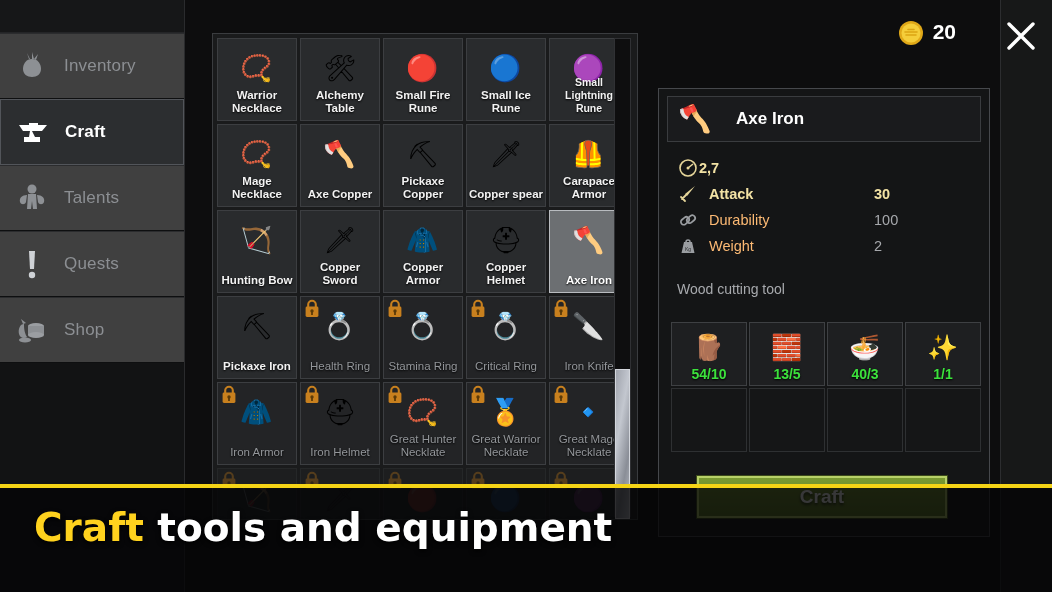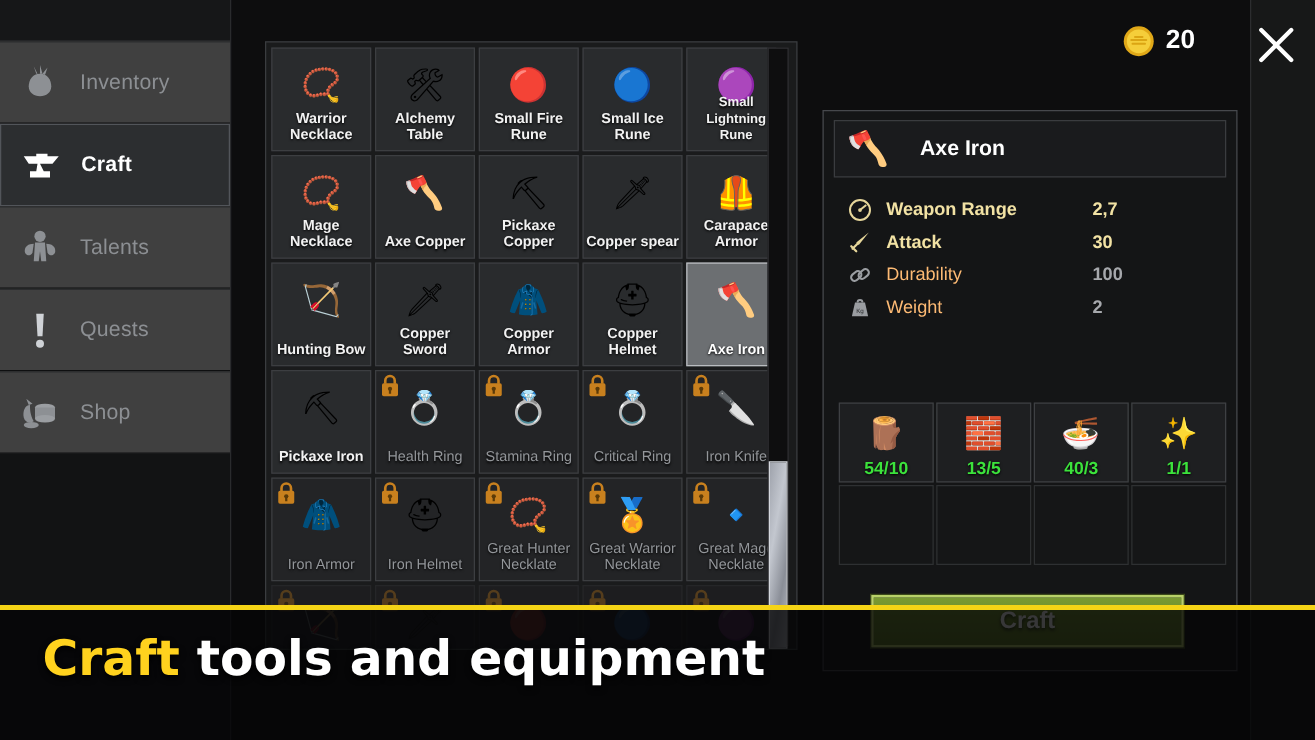--- a/index.html
+++ b/index.html
@@ -170,21 +170,21 @@
     width: 22px; height: 22px;
     display: flex; align-items: center; justify-content: center;
     flex: 0 0 22px;
   }
   .stat-name {
     width: 165px;
     margin-left: 10px;
     font-size: 14.5px;
     color: #fdba74;
   }
-  .stat-val { font-size: 14.5px; color: #a6a8ac; font-weight: bold; }
+  .stat-val { font-size: 14.5px; color: #a6a8ac; }
   .stat-row.hl .stat-name,
   .stat-row.hl .stat-val { color: #f2e2a4; font-weight: bold; }
   #desc {
     margin: 22px 0 0 18px;
     font-size: 14px;
     color: #a8aaae;
   }
 
   
   #materials {
@@ -561,21 +561,20 @@
 
     <div id="stats">
         <div class="stat-row hl">
           <span class="stat-icon">
             <svg width="20" height="20" viewBox="0 0 20 20">
               <circle cx="10" cy="10" r="8" fill="none" stroke="#e6d69a" stroke-width="1.6"></circle>
               <path d="M10 10 L15 6" stroke="#e6d69a" stroke-width="1.6"></path>
               <circle cx="10" cy="10" r="1.5" fill="#e6d69a"></circle>
             </svg>
           </span>
-          <span class="stat-name">Weapon Range</span>
           <span class="stat-val">2,7</span>
         </div>
         <div class="stat-row hl">
           <span class="stat-icon">
             <svg width="20" height="20" viewBox="0 0 20 20">
               <path d="M17 2 L9 12 L7 10 Z" fill="#e6d69a"></path>
               <path d="M4 15 L8 11 M3 13 L7 17" stroke="#e6d69a" stroke-width="1.8" stroke-linecap="round"></path>
             </svg>
           </span>
           <span class="stat-name">Attack</span>
@@ -597,20 +596,21 @@
               <path d="M6 6 L14 6 L16.5 17 L3.5 17 Z" fill="#9a9da1"></path>
               <path d="M8 6 a2 2 0 0 1 4 0" fill="none" stroke="#9a9da1" stroke-width="1.5"></path>
               <text x="10" y="14.5" font-size="5" fill="#2b2c2e" text-anchor="middle" font-family="sans-serif">Kg</text>
             </svg>
           </span>
           <span class="stat-name">Weight</span>
           <span class="stat-val">2</span>
         </div>
       </div>
 
+    <div id="desc">Wood cutting tool</div>
 
     <div id="materials">
       <div id="mat-grid">
           <div class="mat">
             <span class="mat-art">🪵</span>
             <span class="mat-count">54/10</span>
           </div>
           <div class="mat">
             <span class="mat-art">🧱</span>
             <span class="mat-count">13/5</span>

